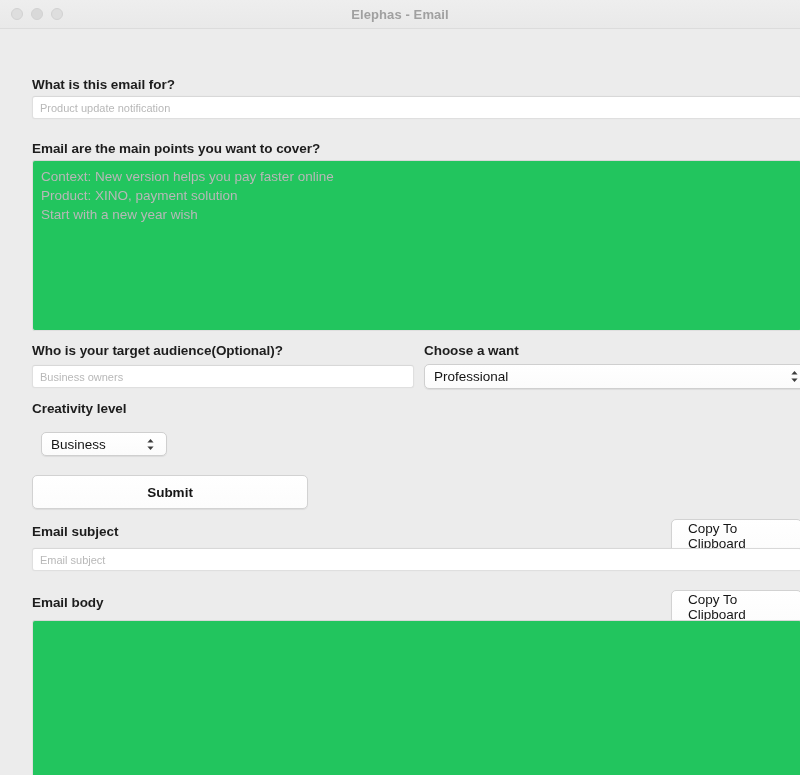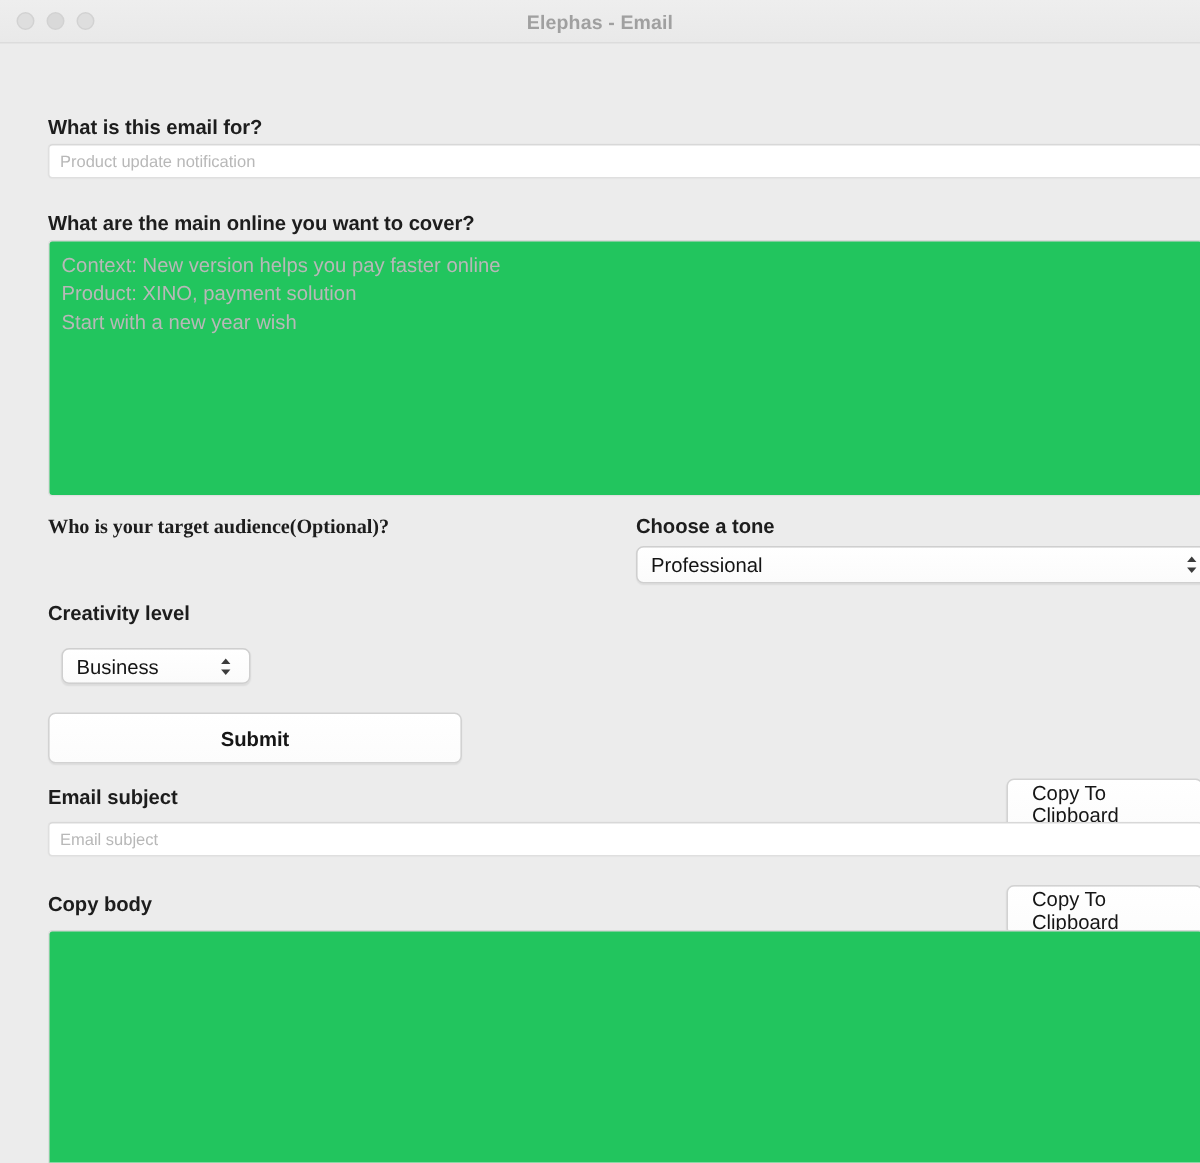--- a/index.html
+++ b/index.html
@@ -176,28 +176,29 @@
       <span class="light"></span>
     </div>
     <div class="title-text">Elephas - Email</div>
   </div>
 
   <div class="content">
 
     <div class="field-label" style="left:13px; top:48px;">What is this email for?</div>
     <input class="text-input" type="text" style="left: 13px; top: 67px; width: 770px; height: 23px;" placeholder="Product update notification">
 
-    <div class="field-label" style="left:13px; top:112px;">What are the main online you want to cover?</div>
+    <div class="field-label" style="left:13px; top:112px;">Email are the main points you want to cover?</div>
     <textarea class="text-area" style="left: 13px; top: 131px; width: 770px; height: 171px;" placeholder="Context: New version helps you pay faster online
 Product: XINO, payment solution
 Start with a new year wish"></textarea>
 
-    <div class="field-label" style="left:13px; top:314px;font-family:Liberation Serif, serif;">Who is your target audience(Optional)?</div>
-
-    <div class="field-label" style="left:405px; top:314px;">Choose a tone</div>
+    <div class="field-label" style="left:13px; top:314px;">Who is your target audience(Optional)?</div>
+    <input class="text-input" type="text" style="left: 13px; top: 336px; width: 382px; height: 23px;" placeholder="Business owners">
+
+    <div class="field-label" style="left:405px; top:314px;">Choose a want</div>
     <div class="select-wrap" style="left:405px; top:335px; width:387px; height:25px;">
       <span class="select-value">Professional</span>
       <span class="chevrons">
         <svg width="9" height="13" viewBox="0 0 9 13" aria-hidden="true">
           <path d="M4.5 1 L7.6 4.6 L1.4 4.6 Z" fill="#3c3c3c"></path>
           <path d="M4.5 12 L7.6 8.4 L1.4 8.4 Z" fill="#3c3c3c"></path>
         </svg>
       </span>
     </div>
 
@@ -211,18 +212,18 @@
         </svg>
       </span>
     </div>
 
     <div class="btn primary" style="left:13px; top:446px; width:276px; height:25px;">Submit</div>
 
     <div class="field-label" style="left:13px; top:495px;">Email subject</div>
     <div class="btn" style="left:652px; top:490px; width:131px; height:23px;">Copy To Clipboard</div>
     <input class="text-input" type="text" style="left: 13px; top: 519px; width: 770px; height: 23px;" placeholder="Email subject">
 
-    <div class="field-label" style="left:13px; top:566px;">Copy body</div>
+    <div class="field-label" style="left:13px; top:566px;">Email body</div>
     <div class="btn" style="left:652px; top:561px; width:131px; height:23px;">Copy To Clipboard</div>
     <textarea class="text-area" style="left: 13px; top: 591px; width: 770px; height: 167px;" placeholder=""></textarea>
 
   </div>
 </div>
 
 </body></html>

